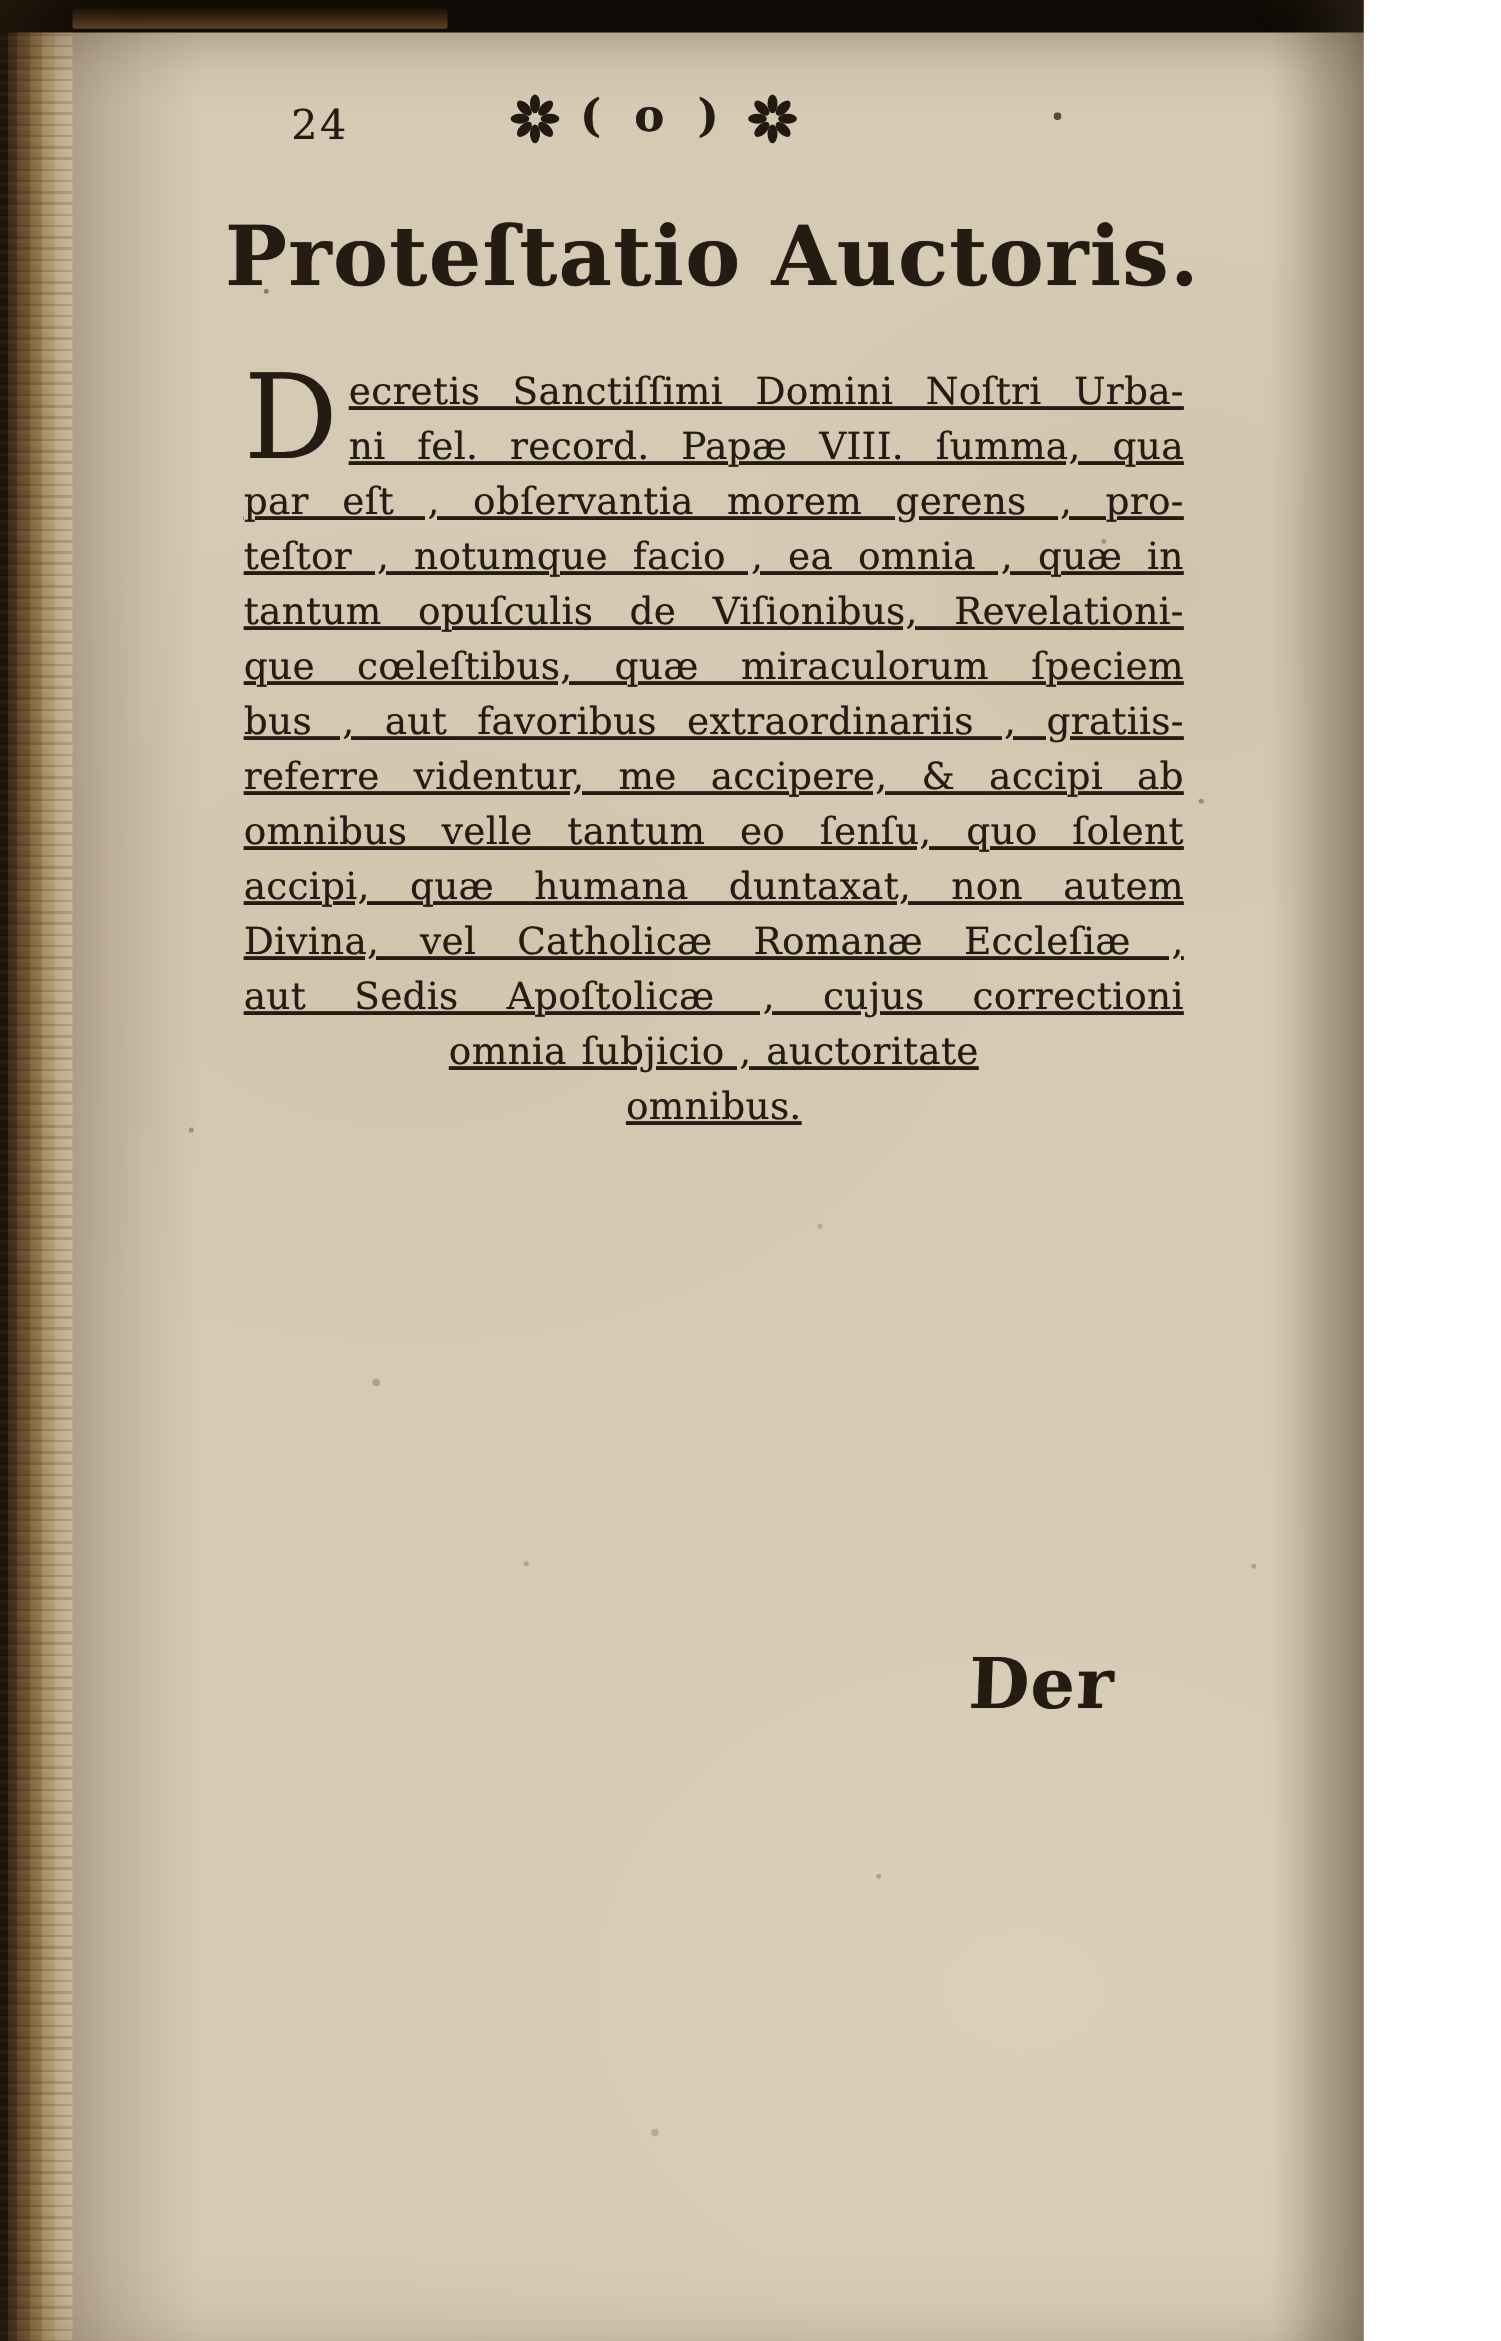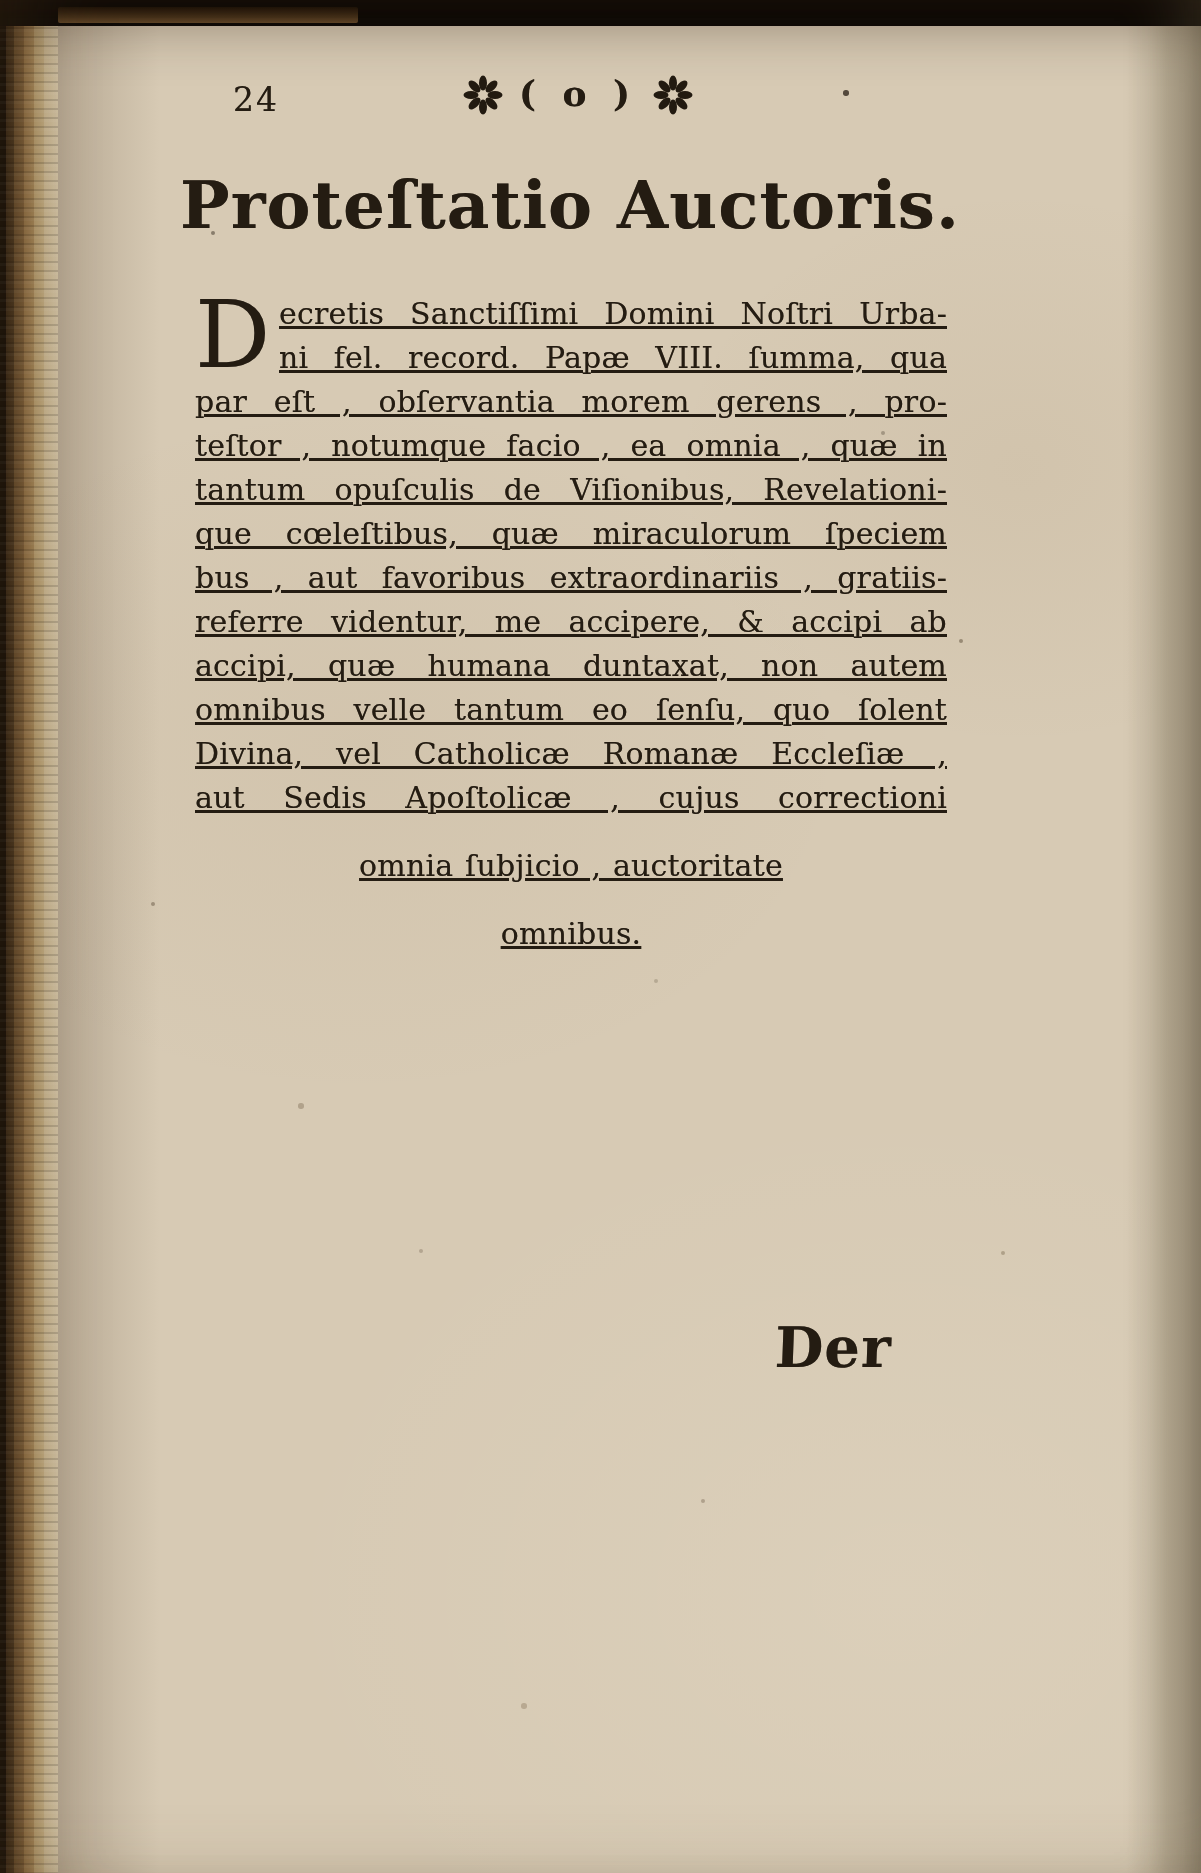--- a/index.html
+++ b/index.html
@@ -1,18 +1,18 @@
 <!DOCTYPE html>
 <html><head>
 <meta charset="utf-8">
 <style>
   html, body { margin: 0; padding: 0; }
   .page-wrap {
     position: relative;
-    width: 1201px;
+    width: 1091px;
     height: 1873px;
     overflow: hidden;
     background-color: #d7cab4;
     background-image:
       linear-gradient(to right, rgba(60,40,20,0.20) 58px, rgba(60,40,20,0) 160px),
       radial-gradient(900px 700px at 75% 85%, rgba(255,250,235,0.10), transparent 70%),
       radial-gradient(700px 500px at 30% 40%, rgba(120,90,50,0.05), transparent 70%),
       radial-gradient(500px 400px at 85% 25%, rgba(120,90,50,0.06), transparent 70%);
     font-family: "DejaVu Serif", "Liberation Serif", serif;
     color: #241c12;
@@ -108,21 +108,21 @@
     font-size: 94px; line-height: 86px;
   }
   .line {
     font-size: 30px; line-height: 44px; height: 44px;
     letter-spacing: 0.2px; word-spacing: 2px;
     white-space: normal;
     text-decoration: underline;
   }
   .line.justify { text-align: justify; text-align-last: justify; }
   .line.indent { margin-left: 84px; }
-  .line.center { text-align: left; text-align-last: center; margin-top: 24px; }
+  .line.center { text-align: left; text-align-last: center; }
 
   .catchword {
     position: absolute; left: 775px; top: 1314px;
     font-size: 56px; font-weight: bold; letter-spacing: 1px;
     transform: skewX(-2deg);
   }
 </style>
 </head>
 <body>
 
@@ -178,22 +178,22 @@
     <div class="paragraph">
       <span class="dropcap ink">D</span>
       <div class="line justify indent ink">ecretis Sanctiſſimi Domini Noſtri Urba-</div>
       <div class="line justify indent ink">ni fel. record. Papæ VIII. ſumma, qua</div>
       <div class="line justify ink">par eſt , obſervantia morem gerens , pro-</div>
       <div class="line justify ink">teſtor , notumque facio , ea omnia , quæ in</div>
       <div class="line justify ink">tantum opuſculis de Viſionibus, Revelationi-</div>
       <div class="line justify ink">que cœleſtibus, quæ miraculorum ſpeciem</div>
       <div class="line justify ink">bus , aut favoribus extraordinariis , gratiis-</div>
       <div class="line justify ink">referre videntur, me accipere, &amp; accipi ab</div>
+      <div class="line justify ink">omnibus velle tantum eo ſenſu, quo ſolent</div>
       <div class="line justify ink">accipi, quæ humana duntaxat, non autem</div>
-      <div class="line justify ink">omnibus velle tantum eo ſenſu, quo ſolent</div>
       <div class="line justify ink">Divina, vel Catholicæ Romanæ Eccleſiæ ,</div>
       <div class="line justify ink">aut Sedis Apoſtolicæ , cujus correctioni</div>
       <div class="line center ink">omnia ſubjicio , auctoritate</div>
       <div class="line center ink">omnibus.</div>
     </div>
 
     <div class="catchword ink">Der</div>
 
   </div>
 

